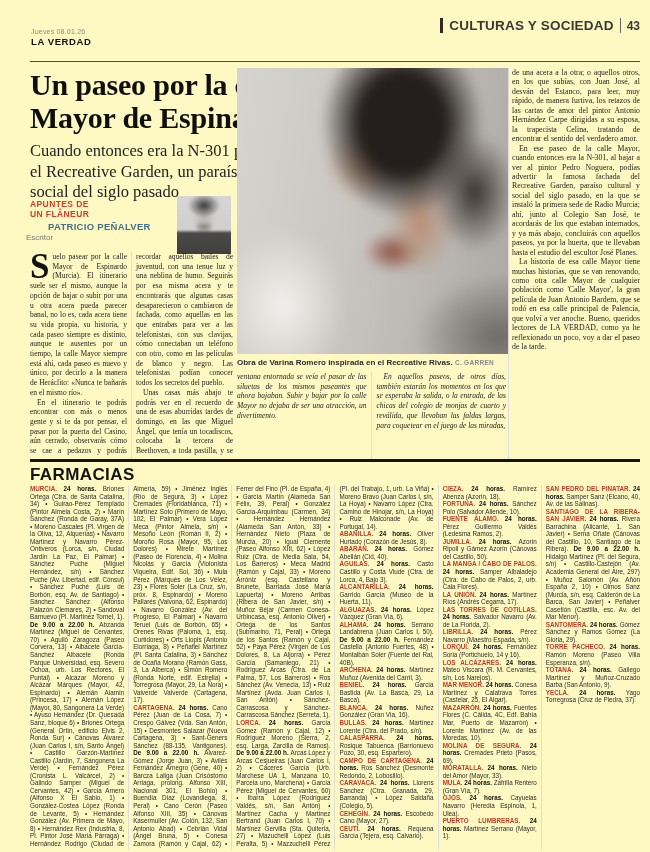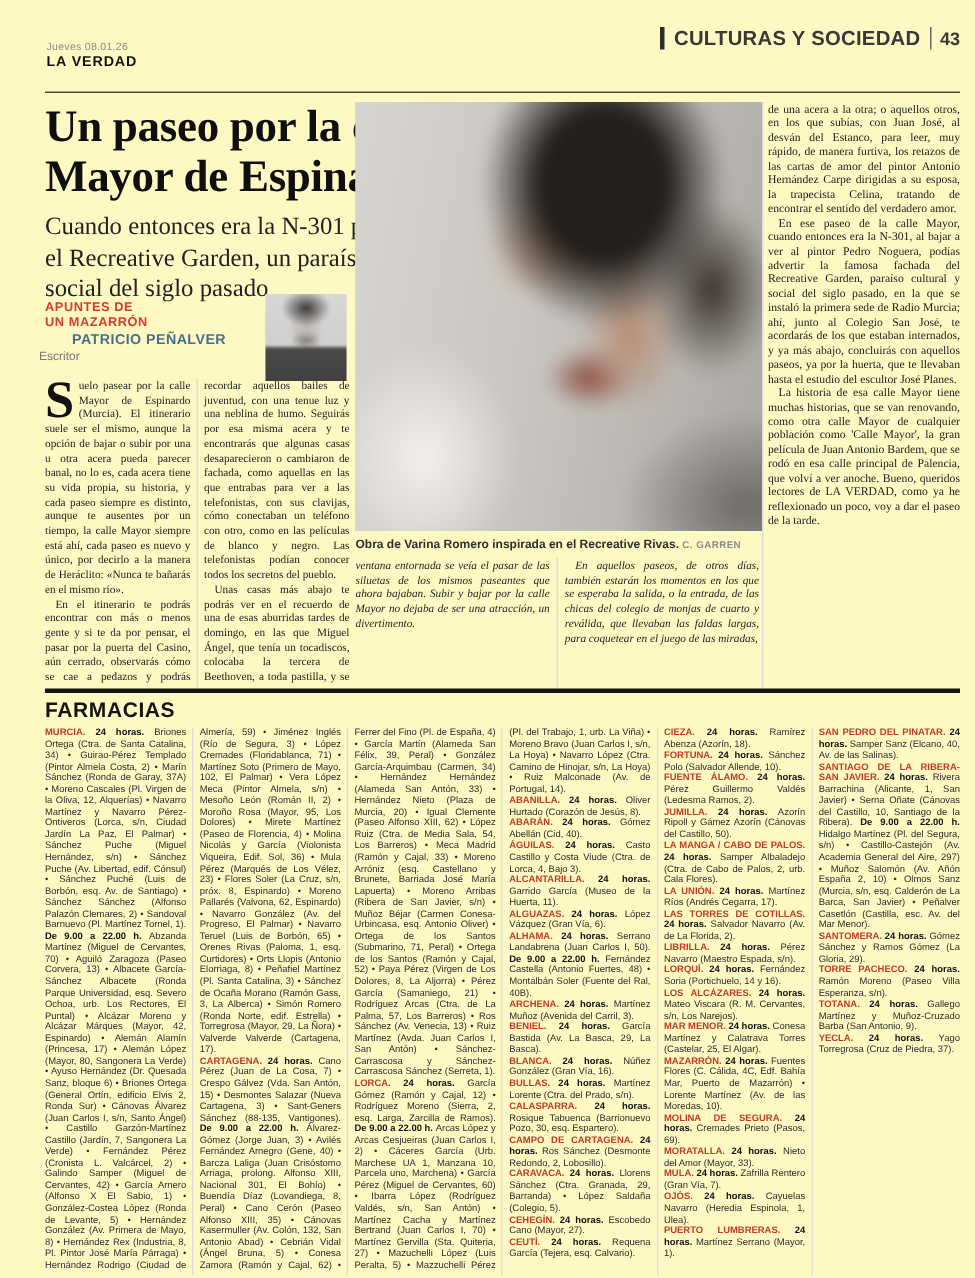--- a/index.html
+++ b/index.html
@@ -59,21 +59,21 @@
           column-count:2;column-gap:9px;column-rule:1px solid #ddd;}
   .col-cd{left:237px;top:372px;width:269px;height:88px;font-size:7.5px;line-height:9.7px;
           column-count:2;column-gap:10px;column-rule:1px solid #ddd;font-style:italic;}
   .col-e{left:512px;top:68px;width:128px;height:392px;font-size:7.8px;line-height:9.45px;}
   .rule-v{position:absolute;left:508px;top:68px;width:1px;height:392px;background:#ddd;}
   .dropcap{float:left;font-family:"Liberation Serif",serif;font-weight:bold;font-size:35px;
            line-height:28px;padding:1px 3px 0 0;color:#111;}
 
   
   .farm-bar{position:absolute;left:30px;right:10px;top:459px;height:3px;background:#141414;}
-  .farm-title{position:absolute;left:30px;top:465px;font-size:14px;font-weight:bold;color:#141414;letter-spacing:.4px;}
+  .farm-title{position:absolute;left:30px;top:465px;font-size:17px;font-weight:bold;color:#141414;letter-spacing:.4px;}
   .farm-cols{position:absolute;left:30px;right:10px;top:485px;height:365px;overflow:hidden;
              column-count:6;column-gap:9px;column-fill:auto;column-rule:1px solid #ddd;
              font-size:6.3px;line-height:7.55px;text-align:justify;color:#2a2a2a;}
   .farm-entry{margin:0;}
   .city{font-weight:bold;color:#c23a28;}
   .fb{font-weight:bold;color:#111;}
 </style>
 </head>
 <body>
 
@@ -87,21 +87,21 @@
     <div class="m-bar-thin"></div>
     <div class="m-pagenum">43</div>
   </div>
   <div class="m-rule"></div>
 
   <h1 class="headline" style="margin:0;">Un paseo por la calle Mayor de Espinardo</h1>
   <div class="subhead">Cuando entonces era la N-301 podías ver el Recreative Garden, un paraíso cultural y social del siglo pasado</div>
 
   <div class="kicker">
     <div>APUNTES DE</div>
-    <div>UN MAZARRÓN</div>
+    <div>UN FLÂNEUR</div>
   </div>
   <div class="author">PATRICIO PEÑALVER</div>
   <div class="role">Escritor</div>
   <div class="author-photo">
       <div class="inner"></div>
     </div>
 
   <div class="painting">
       <div class="inner"></div>
     </div>

